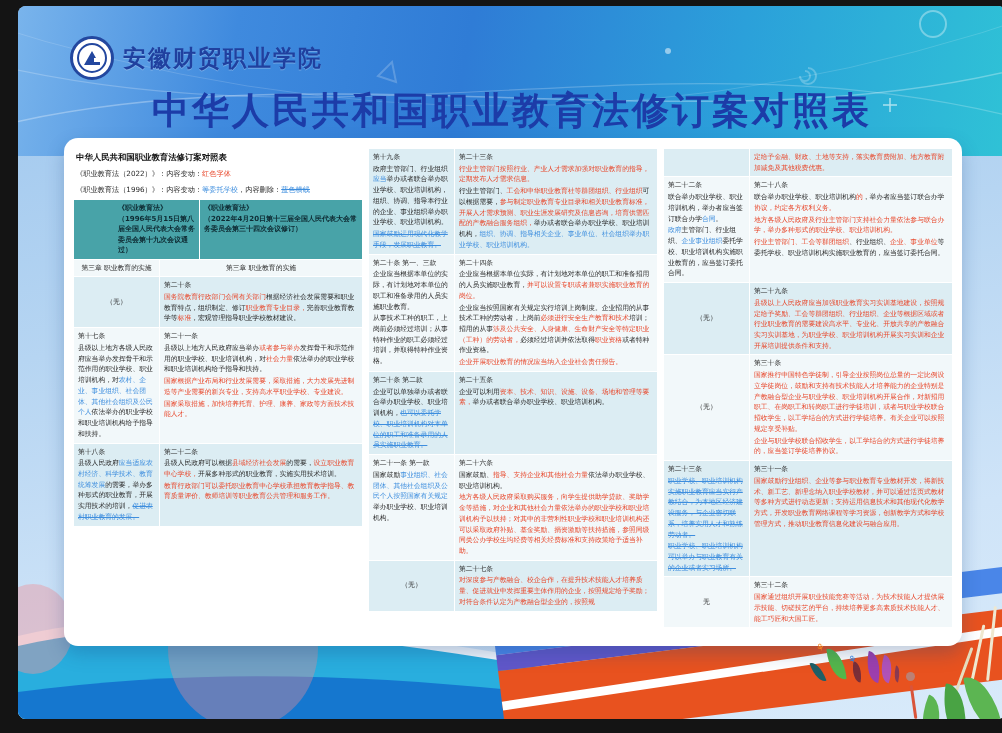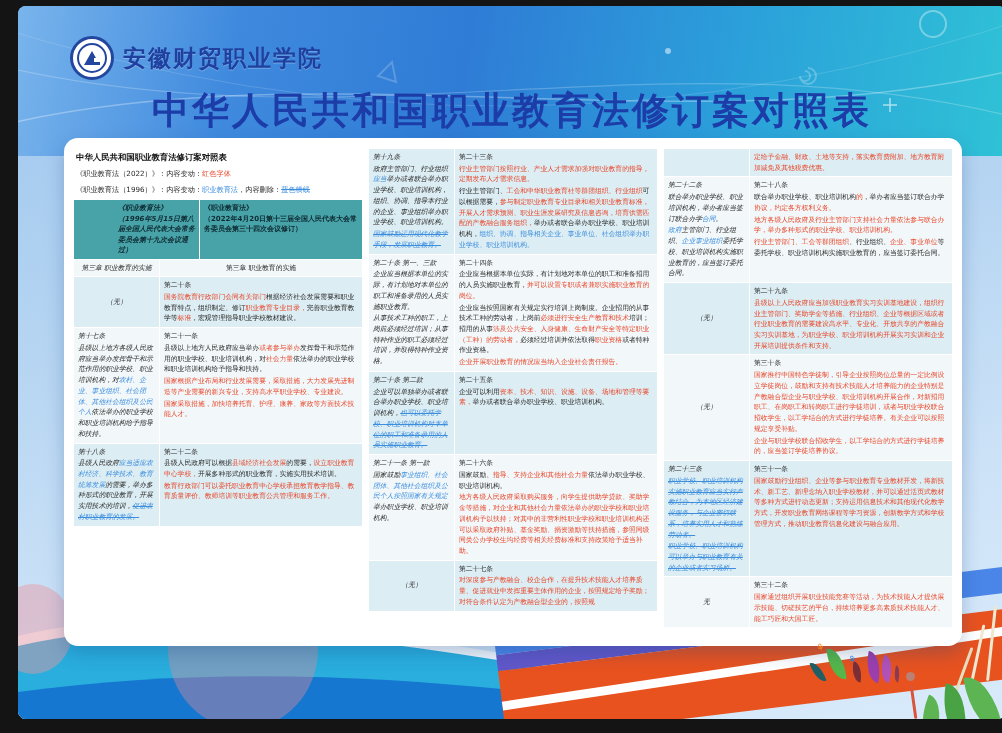--- a/index.html
+++ b/index.html
@@ -26,21 +26,21 @@
         border-radius:14px;box-shadow:0 8px 18px rgba(25,70,130,.28);z-index:2;
         padding:11px 10px;box-sizing:border-box;display:flex;justify-content:space-between;overflow:hidden;}
   .tcol{width:288px;font-size:6.8px;line-height:1.58;color:#2a2a2a;}
   .preface{margin:2px 2px 5px 2px;}
   .preface .para{margin-bottom:4px;font-size:7.2px;}
   .preface .para:first-child{font-size:8.4px;font-weight:700;color:#111;}
   .theader{display:flex;background:#48a3a8;border-bottom:1.5px solid #fff;padding-left:40px;}
   .theader .tcell{font-weight:700;color:#0e2b33;white-space:pre-line;font-size:7px;line-height:1.5;}
   .trow{display:flex;border-bottom:1.5px solid #fff;align-items:stretch;}
   .tcell{padding:3px 4px;box-sizing:border-box;overflow:hidden;}
-  .tcell.old{flex:0 0 86px;width:86px;border-right:1.5px solid #fff;font-style:italic;}
+  .tcell.old{flex:0 0 86px;width:86px;border-right:1.5px solid #fff;}
   .tcell.new{flex:1;}
   .tcell.center{display:flex;align-items:center;justify-content:center;text-align:center;}
   [data-col="0"] .rows .trow:nth-child(odd) {background:#f2f8fa;}
   [data-col="0"] .rows .trow:nth-child(even){background:#dcedf3;}
   [data-col="1"] .rows .trow:nth-child(odd), [data-col="2"] .rows .trow:nth-child(odd) {background:#dcedf3;}
   [data-col="1"] .rows .trow:nth-child(even),[data-col="2"] .rows .trow:nth-child(even){background:#f2f8fa;}
   .para{margin:0;}
   .para+.para{margin-top:1px;}
   .seg-r{color:#e8472b;}
   .seg-b{color:#3e8ede;}
@@ -90,21 +90,21 @@
     <div class="college">安徽财贸职业学院</div>
   </div>
 
   <div class="poster-title">中华人民共和国职业教育法修订案对照表</div>
 
   <div class="card">
     <div class="tcol" data-col="0">
       <div class="preface">
           <div class="para"><span class="seg-bd">中华人民共和国职业教育法修订案对照表</span></div>
           <div class="para"><span>《职业教育法（2022）》：内容变动：</span><span class="seg-r">红色字体</span></div>
-          <div class="para"><span>《职业教育法（1996）》：内容变动：</span><span class="seg-b">职业教育法</span><span>，内容删除：</span><span class="seg-bs">蓝色横线</span></div>
+          <div class="para"><span>《职业教育法（1996）》：内容变动：</span><span class="seg-b">等委托学校</span><span>，内容删除：</span><span class="seg-bs">蓝色横线</span></div>
         </div>
       <div class="theader">
         <div class="tcell old">《职业教育法》
 （1996年5月15日第八届全国人民代表大会常务委员会第十九次会议通过）</div>
         <div class="tcell new">《职业教育法》
 （2022年4月20日第十三届全国人民代表大会常务委员会第三十四次会议修订）</div>
       </div>
       <div class="rows">
           <div class="trow">
             <div class="tcell old center">
@@ -227,21 +227,21 @@
               <div class="para"><span class="seg-r">地方各级人民政府及行业主管部门支持社会力量依法参与联合办学，举办多种形式的职业学校、职业培训机构。</span></div>
               <div class="para"><span class="seg-r">行业主管部门、工会等群团组织</span><span>、行业组织、</span><span class="seg-r">企业、事业单位</span><span>等委托学校、职业培训机构实施职业教育的，应当签订委托合同。</span></div>
             </div>
           </div>
           <div class="trow">
             <div class="tcell old center">
               <div class="para"><span>（无）</span></div>
             </div>
             <div class="tcell new">
               <div class="para"><span>第二十九条</span></div>
-              <div class="para"><span class="seg-r">县级以上人民政府应当加强职业教育实习实训基地建设，组织行业主管部门、奖助学金等措施、行业组织、企业等根据区域或者行业职业教育的需要建设高水平、专业化、开放共享的产教融合实习实训基地，为职业学校、职业培训机构开展实习实训和企业开展培训提供条件和支持。</span></div>
+              <div class="para"><span class="seg-r">县级以上人民政府应当加强职业教育实习实训基地建设，按照规定给予奖励、工会等群团组织、行业组织、企业等根据区域或者行业职业教育的需要建设高水平、专业化、开放共享的产教融合实习实训基地，为职业学校、职业培训机构开展实习实训和企业开展培训提供条件和支持。</span></div>
             </div>
           </div>
           <div class="trow">
             <div class="tcell old center">
               <div class="para"><span>（无）</span></div>
             </div>
             <div class="tcell new">
               <div class="para"><span>第三十条</span></div>
               <div class="para"><span class="seg-r">国家推行中国特色学徒制，引导企业按照岗位总量的一定比例设立学徒岗位，鼓励和支持有技术技能人才培养能力的企业特别是产教融合型企业与职业学校、职业培训机构开展合作，对新招用职工、在岗职工和转岗职工进行学徒培训，或者与职业学校联合招收学生，以工学结合的方式进行学徒培养。有关企业可以按照规定享受补贴。</span></div>
               <div class="para"><span class="seg-r">企业与职业学校联合招收学生，以工学结合的方式进行学徒培养的，应当签订学徒培养协议。</span></div>

